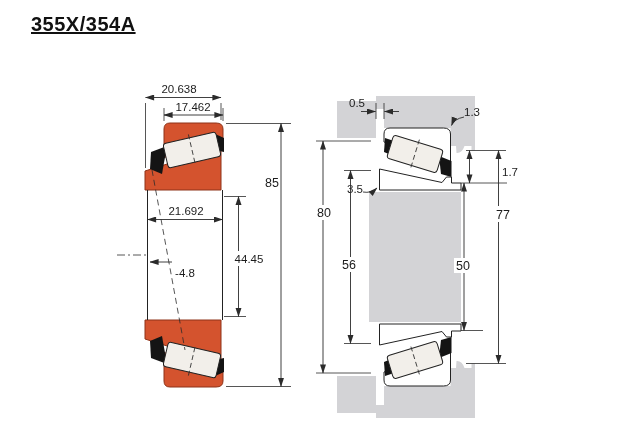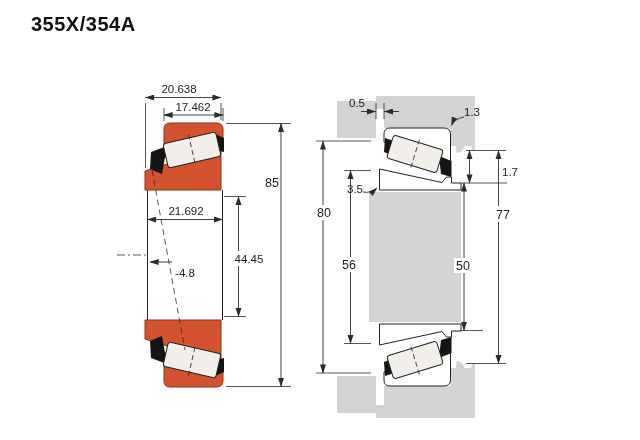--- a/index.html
+++ b/index.html
@@ -2,21 +2,21 @@
 <html><head>
 <meta charset="utf-8">
 <style>
   html,body{margin:0;padding:0;}
   body{
     width:640px;height:440px;position:relative;background:#ffffff;overflow:hidden;
     font-family:"Liberation Sans","DejaVu Sans",sans-serif;
   }
   .title{
     position:absolute;left:31px;top:13px;
-    font-size:20px;font-weight:bold;color:#111;letter-spacing:0.5px;
+    font-size:20px;font-weight:bold;color:#111;letter-spacing:0.5px;text-decoration:underline;
   }
   svg text{
     font-family:"Liberation Sans","DejaVu Sans",sans-serif;
     fill:#1c1c1c;
   }
   .dim{font-size:11.5px;}
   .dim-big{font-size:12.5px;}
   .dline{stroke:#2b2b2b;stroke-width:0.9;fill:none;}
   .thin{stroke:#2b2b2b;stroke-width:0.8;fill:none;}
   .outline{stroke:#222;stroke-width:1;}

